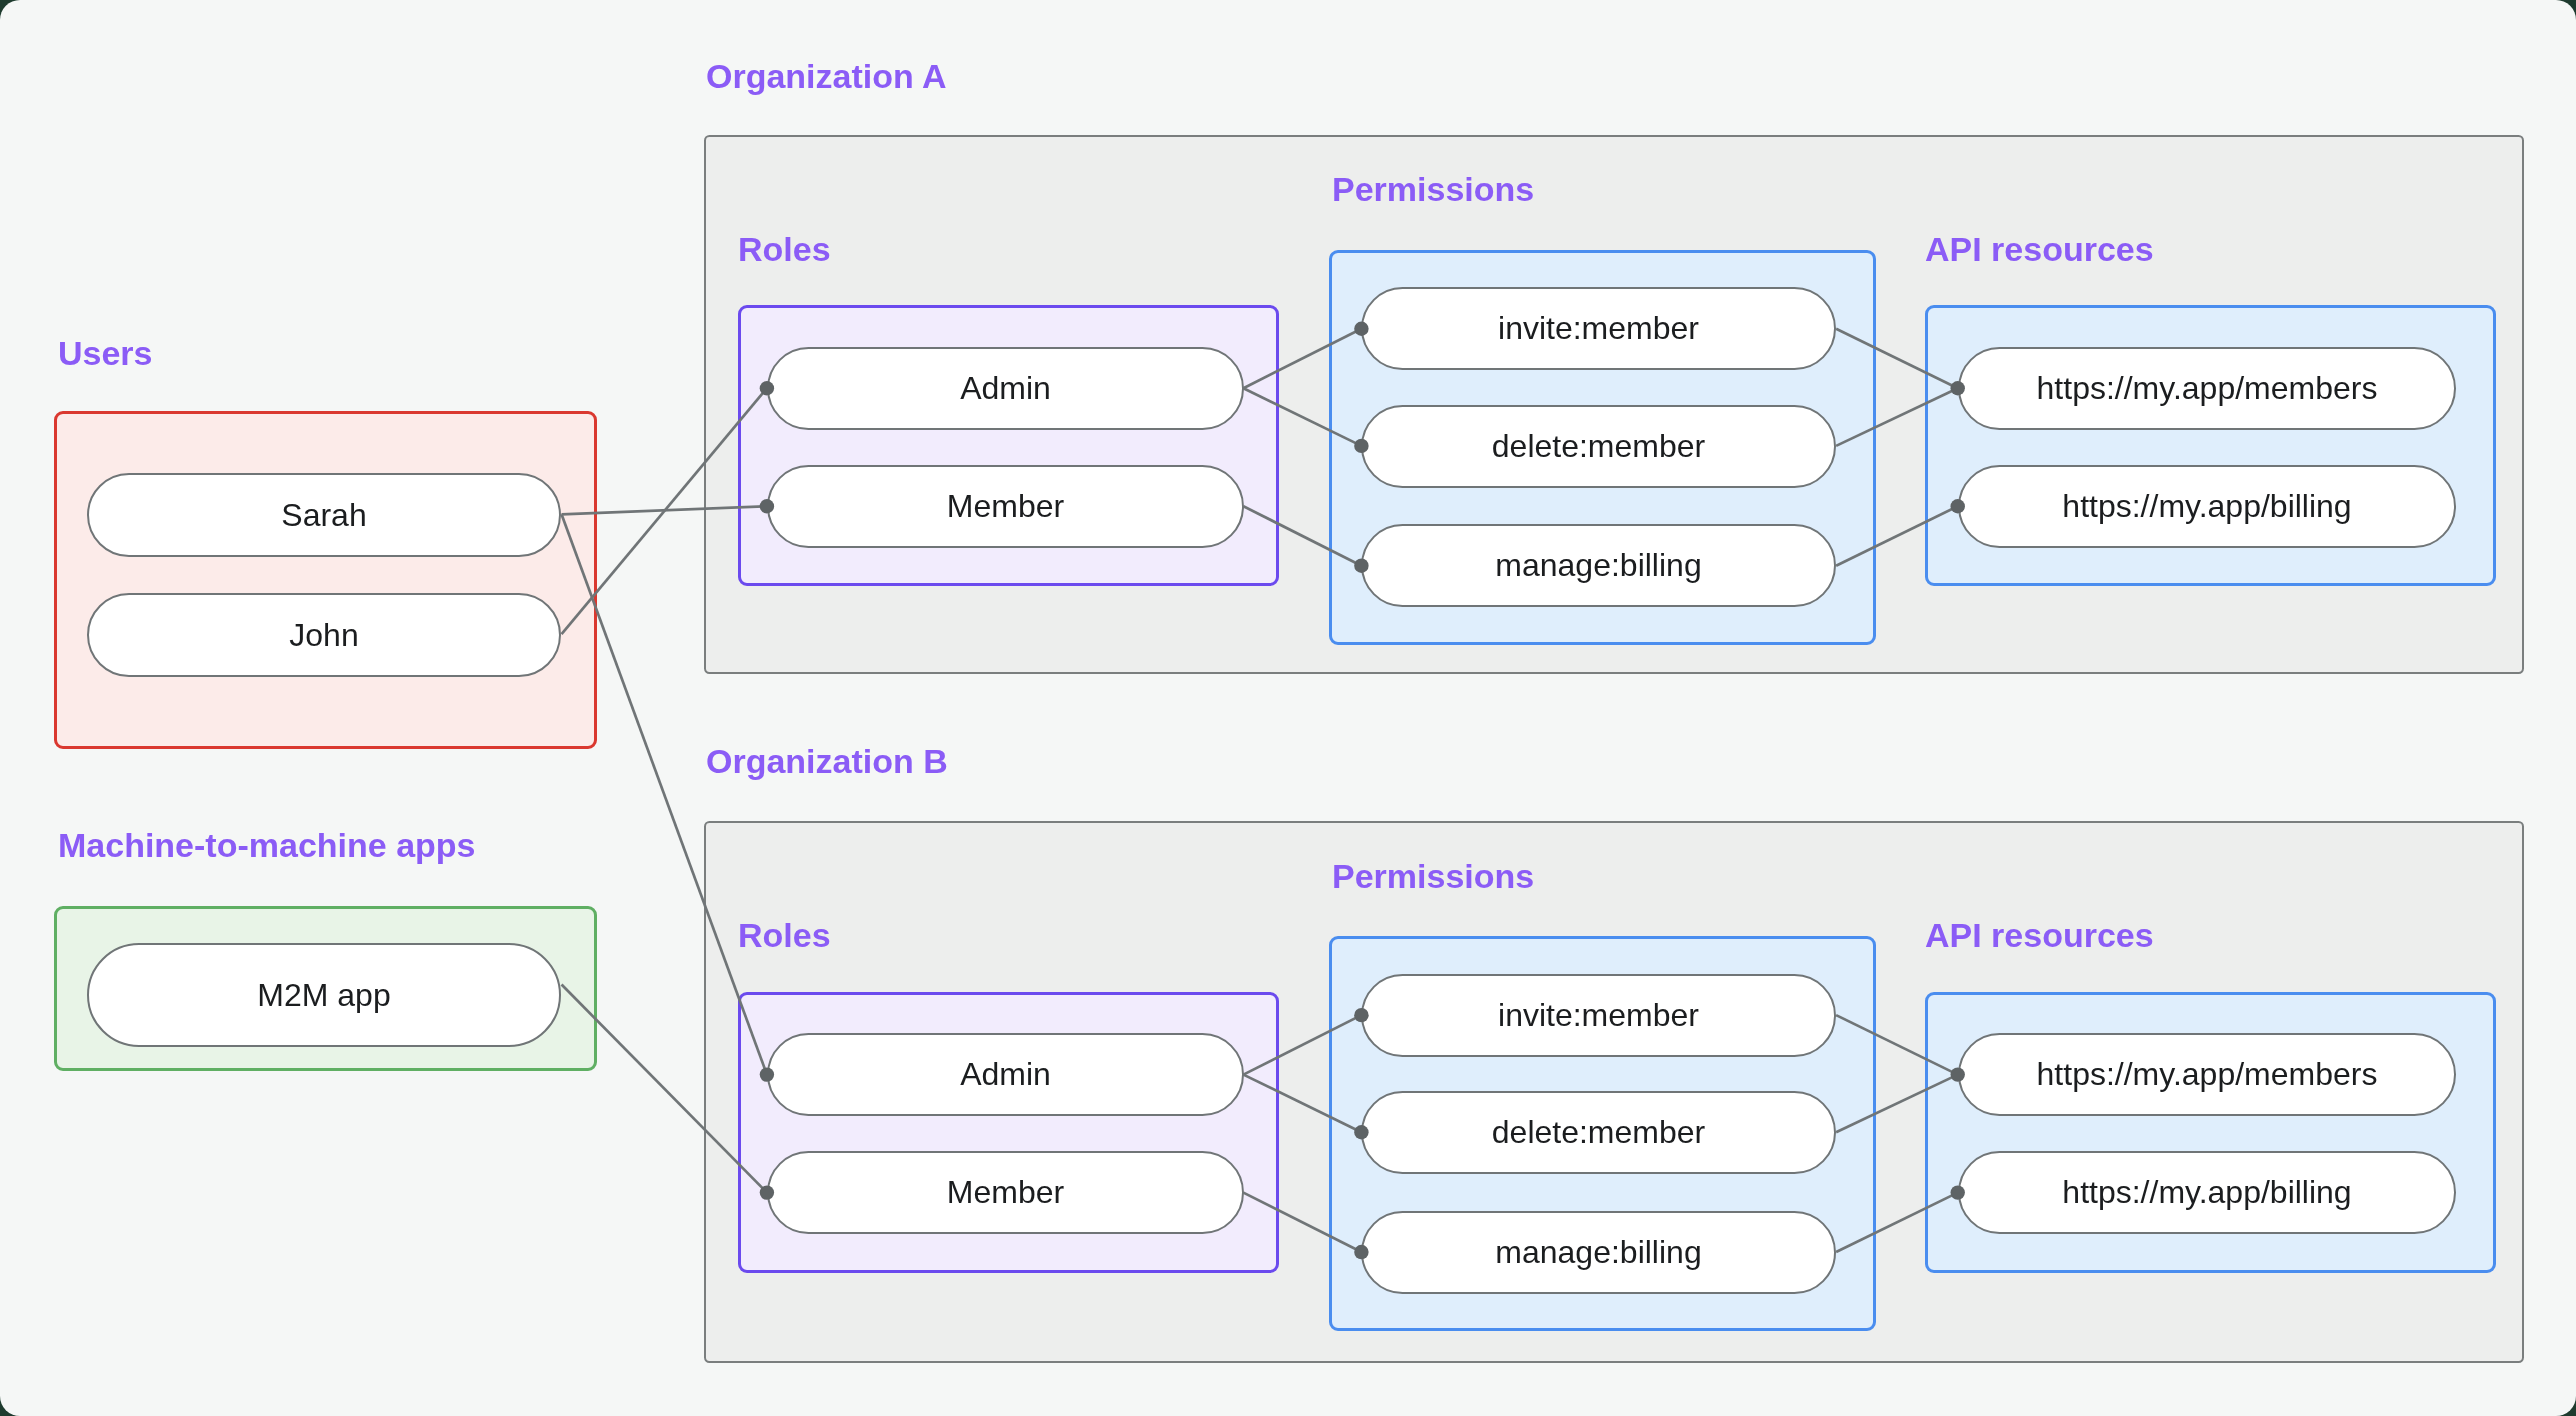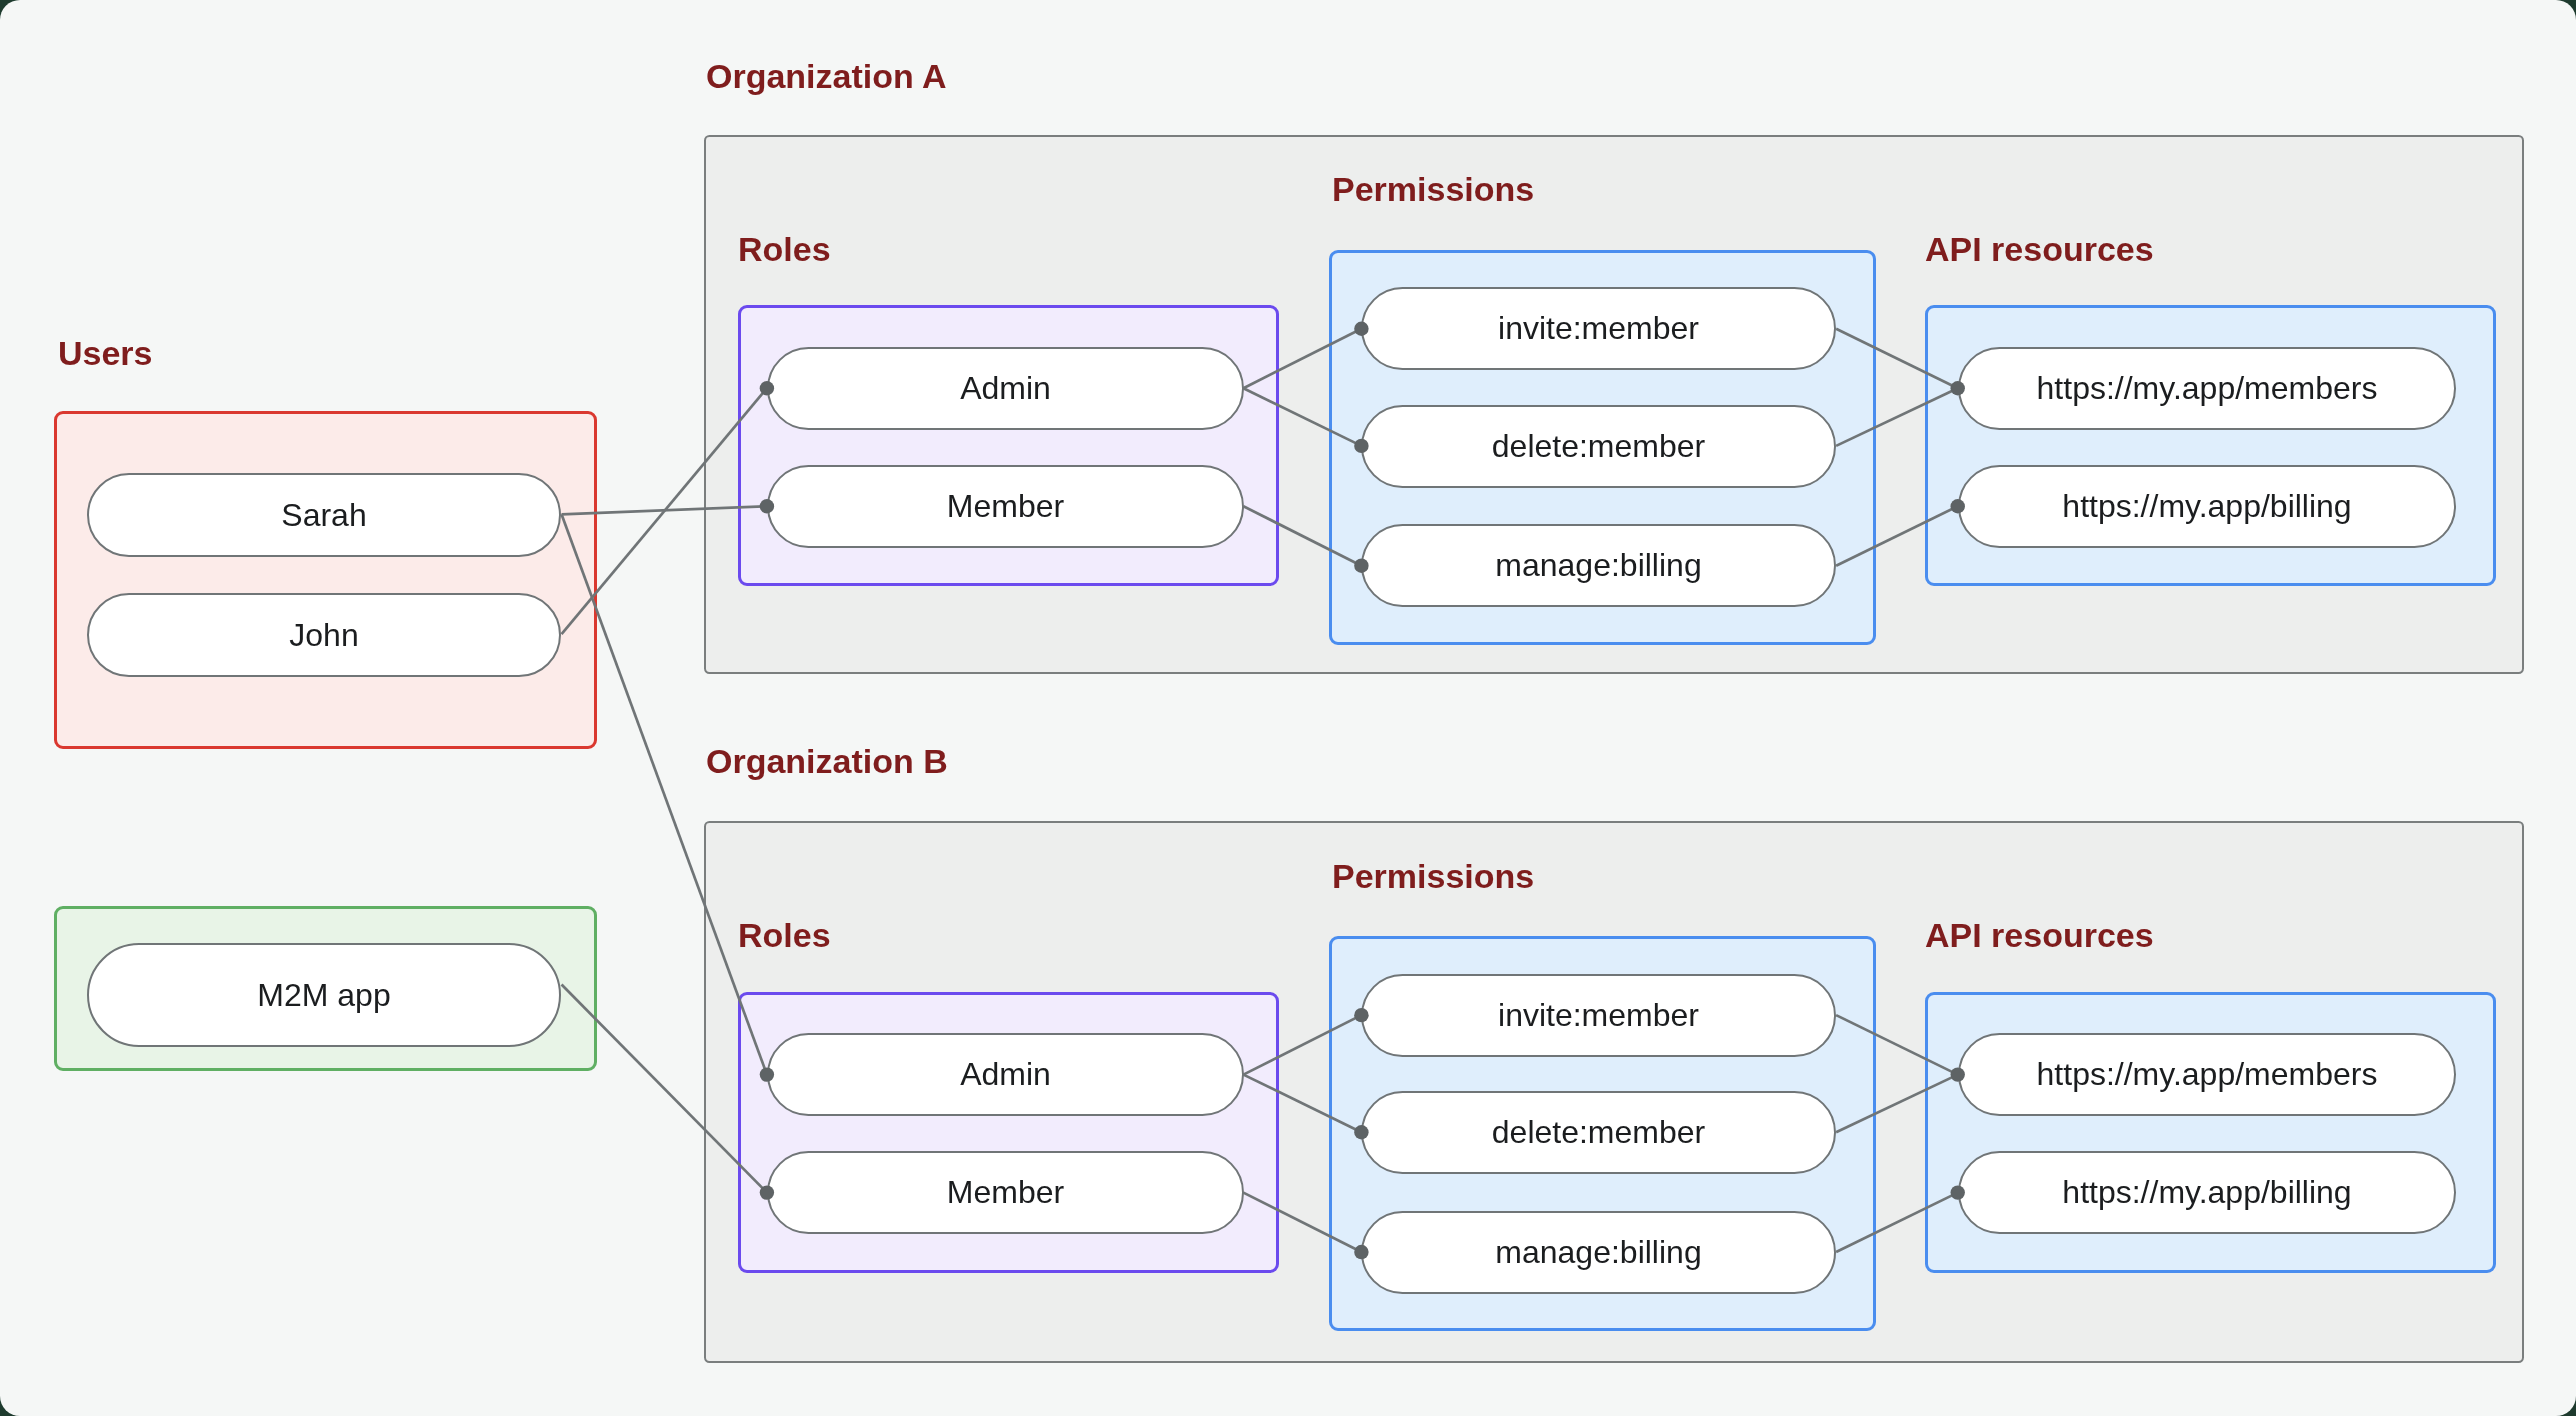--- a/index.html
+++ b/index.html
@@ -10,21 +10,21 @@
     position:relative;
   }
   .page{
     position:absolute;inset:0;
     background:#F5F7F6;
     border-radius:20px;
     overflow:hidden;
   }
   .label{
     position:absolute;
-    font-size:34px;font-weight:600;color:#7f1d1d;
+    font-size:34px;font-weight:600;color:#8b5cf6;
     white-space:nowrap;line-height:1.1;
   }
   .org{
     position:absolute;
     background:#EDEEED;
     border:2.7px solid #7A7E7E;
     border-radius:5.4px;
   }
   .group{
     position:absolute;
@@ -54,20 +54,21 @@
 </head>
 <body>
 
 <div class="page">
 
   <div class="label" style="left:58px;top:335px;">Users</div>
   <div class="group red" style="left:54px;top:411px;width:537px;height:332px;"></div>
   <div class="pill" style="left:87px;top:593px;width:474px;height:84px;">John</div>
   <div class="pill" style="left:87px;top:473px;width:474px;height:84px;">Sarah</div>
 
+  <div class="label" style="left:58px;top:827px;">Machine-to-machine apps</div>
   <div class="group green" style="left:54px;top:906px;width:537px;height:159px;"></div>
   <div class="pill" style="left:87px;top:943px;width:474px;height:104px;">M2M app</div>
 
   <div class="label" style="left:706px;top:58px;">Organization A</div>
   <div class="org" style="left:704px;top:135px;width:1816px;height:535px;"></div>
 
   <div class="label" style="left:738px;top:231px;">Roles</div>
   <div class="group purple" style="left:738px;top:305px;width:535px;height:275px;"></div>
   <div class="pill" style="left:767px;top:347px;width:477px;height:83px;">Admin</div>
   <div class="pill" style="left:767px;top:465px;width:477px;height:83px;">Member</div>

